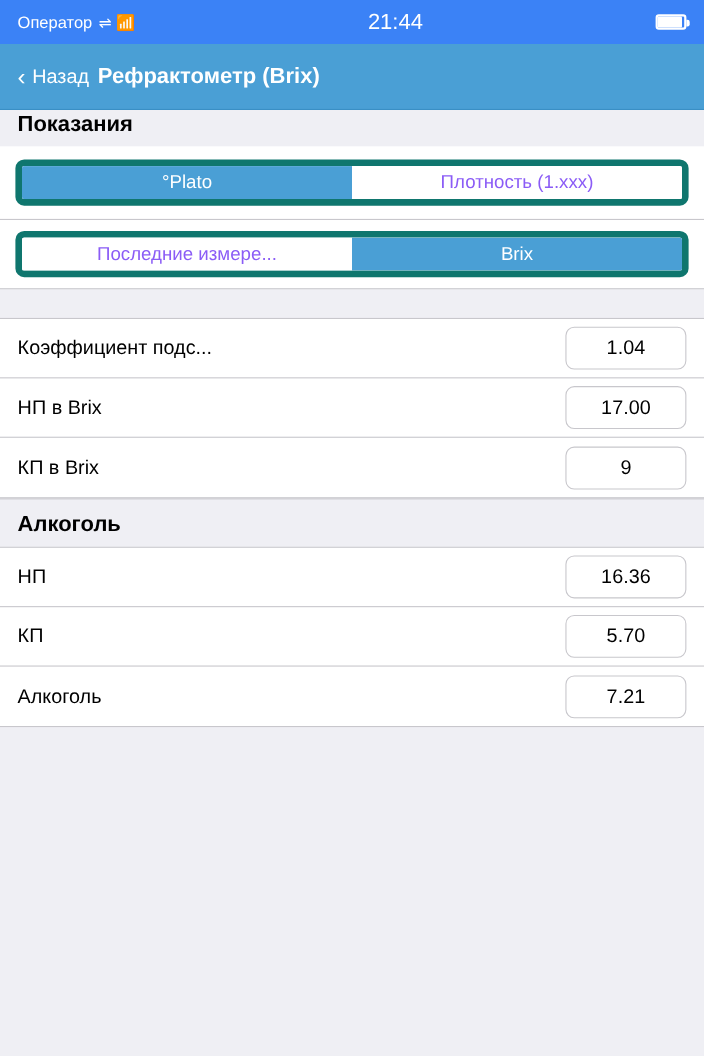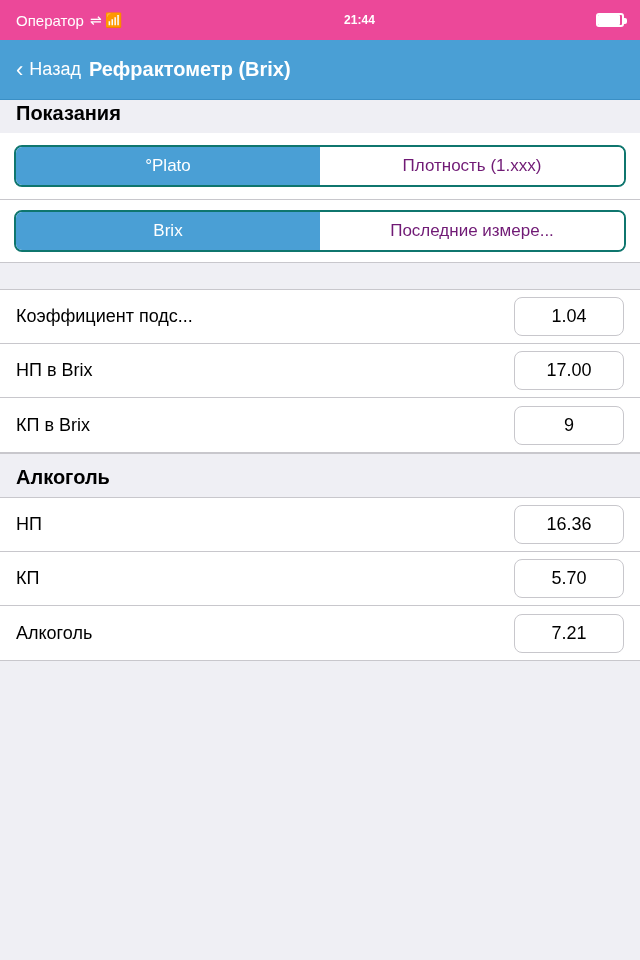--- a/index.html
+++ b/index.html
@@ -8,38 +8,38 @@
       font-family: -apple-system, 'Helvetica Neue', Arial, sans-serif;
       background: #efeff4;
       width: 640px;
       min-height: 960px;
       font-size: 17px;
       color: #000;
     }
 
     
     .status-bar {
-      background: #ec4899;
+      background: #3b82f6;
       height: 40px;
       display: flex;
       align-items: center;
       justify-content: space-between;
       padding: 0 16px;
       color: white;
       font-size: 15px;
       font-weight: 500;
     }
     .status-bar-left {
       display: flex;
       align-items: center;
       gap: 6px;
     }
     .status-bar-center {
-      font-weight: 700;
-      font-size: 12px;
+      font-weight: 400;
+      font-size: 20px;
     }
     .status-bar-right {
       display: flex;
       align-items: center;
       gap: 6px;
     }
     .wifi-icon { font-size: 14px; }
     .battery-icon {
       width: 28px;
       height: 14px;
@@ -105,41 +105,41 @@
     }
 
     
     .segment-container {
       background: white;
       padding: 12px 14px;
       border-bottom: 1px solid #c8c7cc;
     }
     .segment-control {
       display: flex;
-      border: 2px solid #0f766e;
+      border: 6px solid #0f766e;
       border-radius: 8px;
       overflow: hidden;
       height: 42px;
     }
     .segment-btn {
       flex: 1;
       display: flex;
       align-items: center;
       justify-content: center;
       font-size: 17px;
       cursor: pointer;
       font-weight: 500;
     }
     .segment-btn.active {
       background: #4a9fd5;
       color: white;
     }
     .segment-btn.inactive {
       background: white;
-      color: #701a75;
+      color: #8b5cf6;
     }
 
     
     .form-section {
       background: white;
       border-top: 1px solid #c8c7cc;
       border-bottom: 1px solid #c8c7cc;
     }
     .form-row {
       display: flex;
@@ -211,26 +211,26 @@
       <span>°Plato</span>
     </div>
     <div class="segment-btn inactive">
       <span>Плотность (1.xxx)</span>
     </div>
   </div>
 </div>
 
 <div class="segment-container" style="padding-top:10px; padding-bottom:10px;">
   <div class="segment-control">
+    <div class="segment-btn inactive">
+      <span>Последние измере...</span>
+    </div>
     <div class="segment-btn active">
       <span>Brix</span>
     </div>
-    <div class="segment-btn inactive">
-      <span>Последние измере...</span>
-    </div>
   </div>
 </div>
 
 <div class="form-section" style="margin-top:26px;">
 
   <div class="form-row">
     <span class="form-row-label">Коэффициент подс...</span>
     <div class="form-row-value">1.04</div>
   </div>
 

